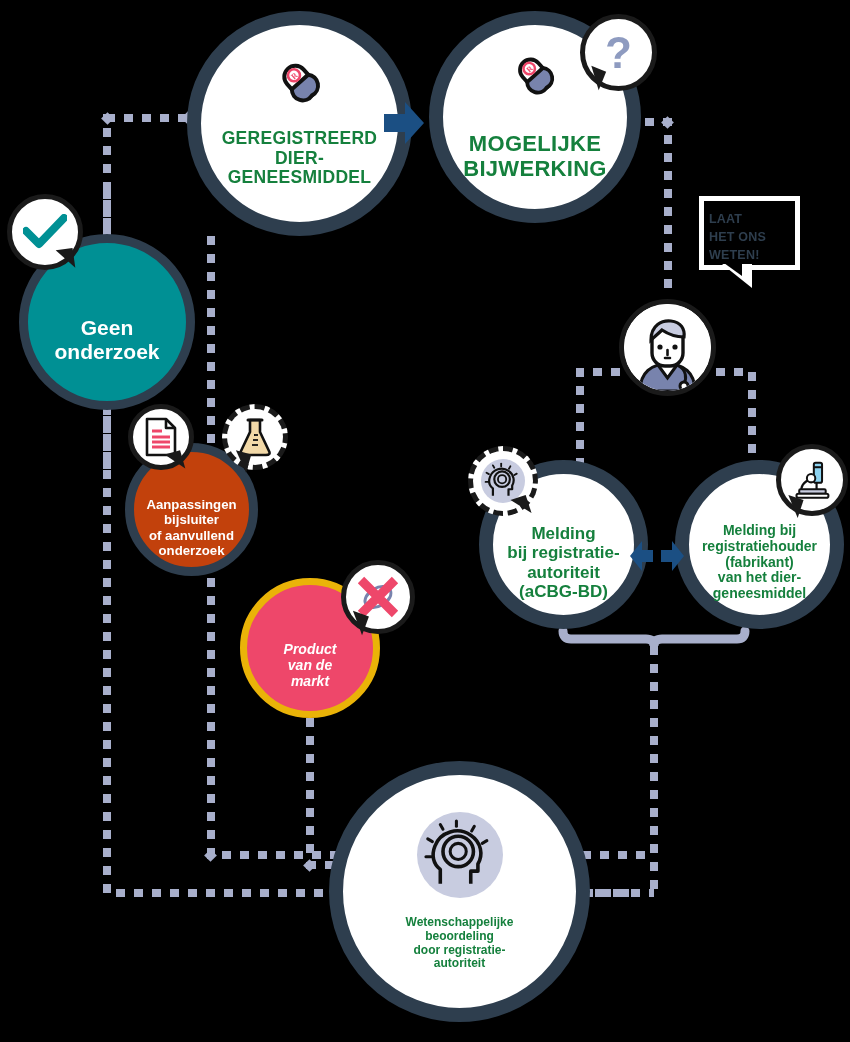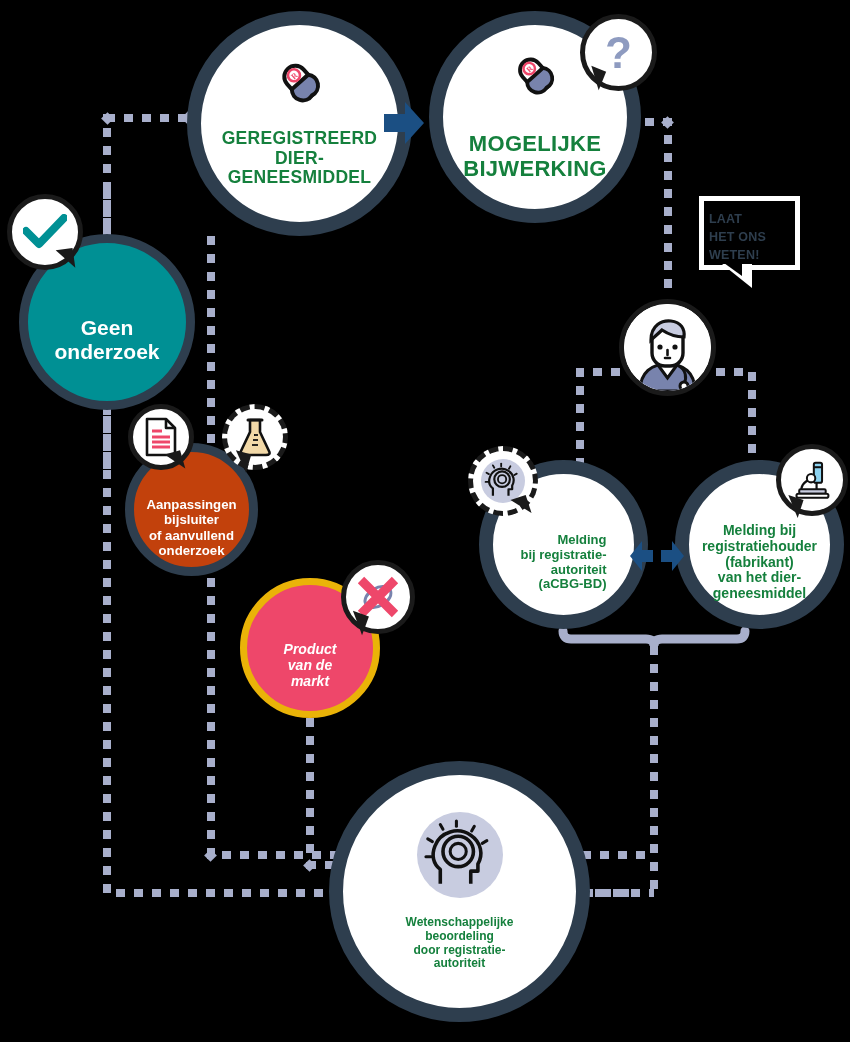--- a/index.html
+++ b/index.html
@@ -63,21 +63,21 @@
 
   #node-offmarket {
     left: 240px; top: 578px; width: 140px; height: 140px;
     z-index: 2;
   }
   #node-offmarket .label { font-size: 14px; }
 
   #node-report-authority {
     left: 479px; top: 460px; width: 169px; height: 169px;
   }
-  #node-report-authority .label { font-size: 13px; text-align: right; }
+  #node-report-authority .label { font-size: 17px; }
 
   #node-report-holder {
     left: 675px; top: 460px; width: 169px; height: 169px;
   }
   #node-report-holder .label { font-size: 14px; }
 
   #node-assessment {
     left: 329px; top: 761px; width: 261px; height: 261px;
   }
   #node-assessment .label { font-size: 12px; margin-top: 10px; }

